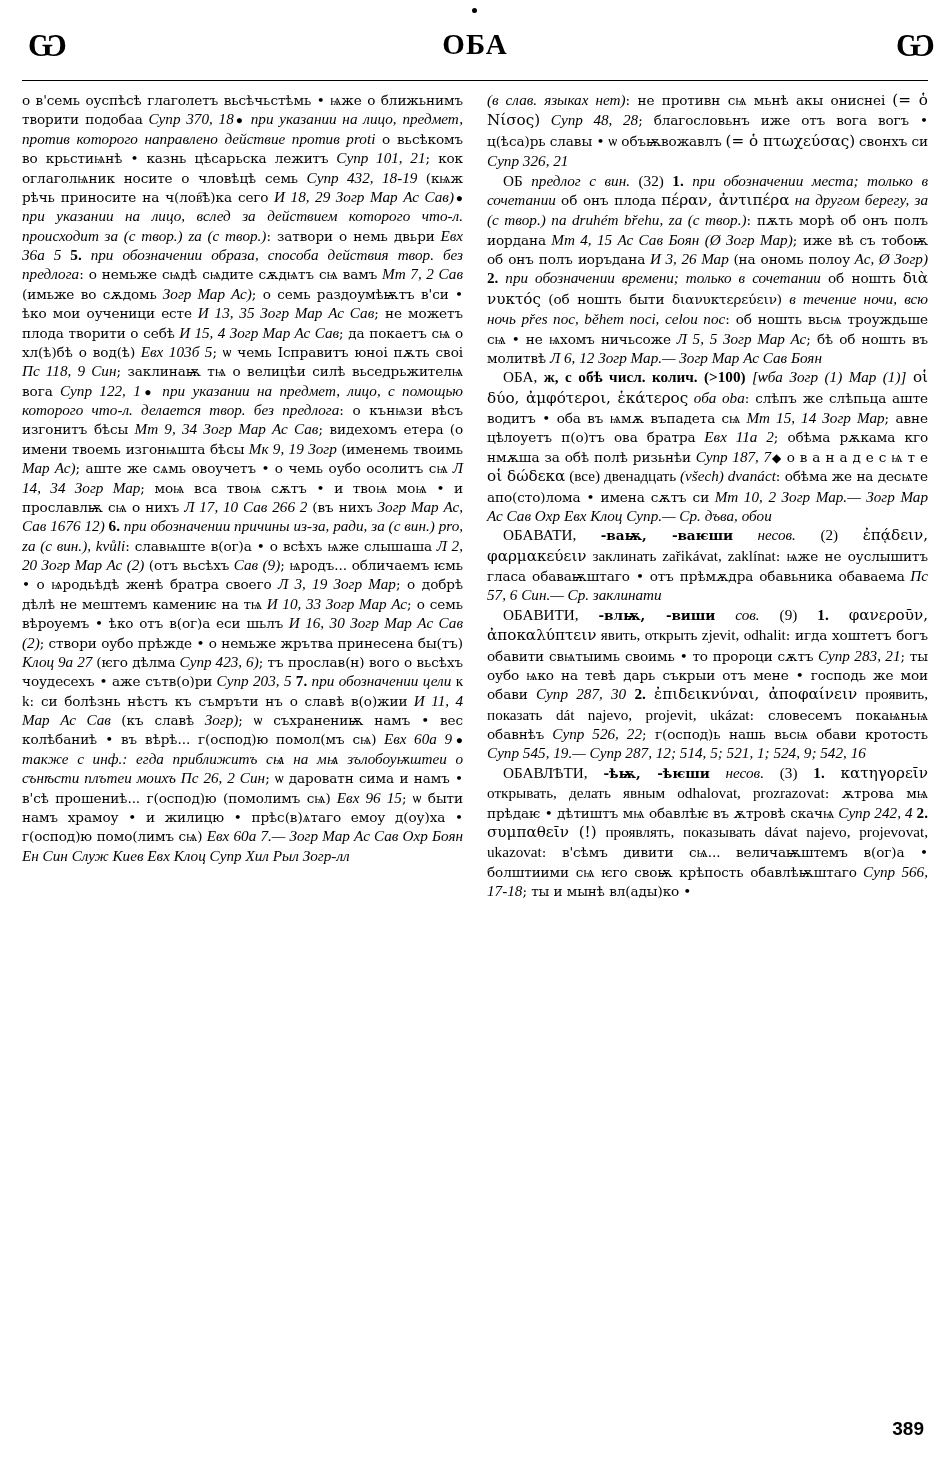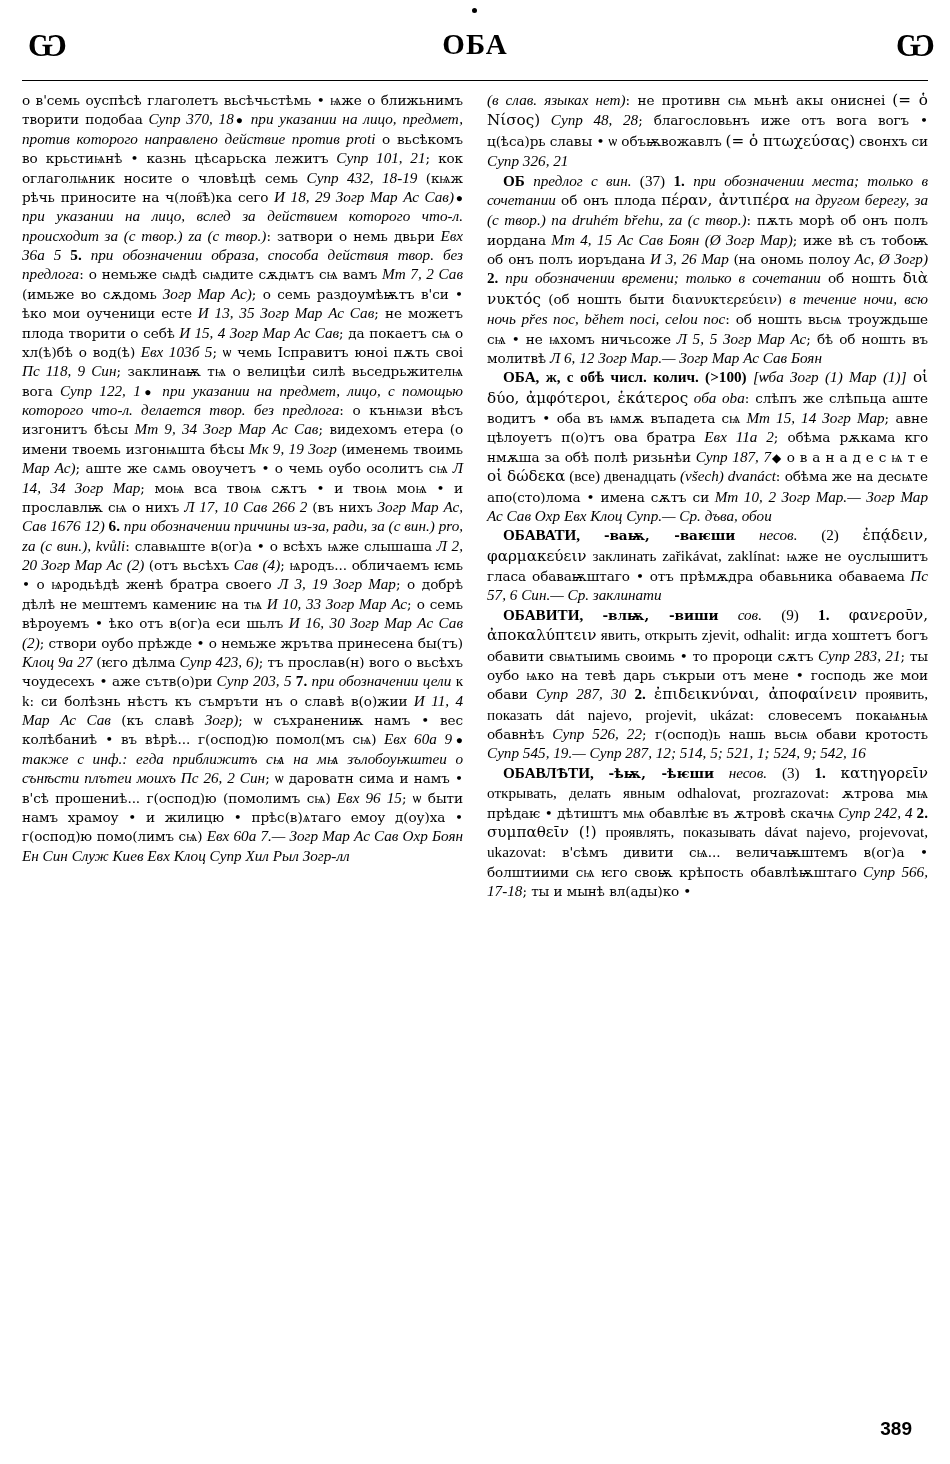--- a/index.html
+++ b/index.html
@@ -90,29 +90,29 @@
     font-size: 13.6px;
     letter-spacing: -0.1px;
   }
   .gk {
     font-family: "DejaVu Serif", serif;
     font-style: normal;
   }
   i, .it { font-style: italic; }
   b, .bd { font-weight: bold; }
   .hw {
-    font-weight: bold;
+    font-weight: normal;
     font-family: "Liberation Serif", serif;
   }
   .sq { font-family: Liberation Serif, serif; }
   .bullet-lg { font-size: 12px; }
   .diamond { font-size: 12px; }
   .pagenum {
     position: absolute;
-    right: 38px;
+    right: 26px;
     bottom: 24px;
     font-size: 19px;
     font-weight: bold;
     font-family: "Liberation Sans", sans-serif;
   }
 </style>
 </head>
 <body>
 
 <div class="page">
@@ -164,21 +164,21 @@
         <i class="sq">Л 14, 34 Зогр Мар</i><span class="ocs">; моѩ вса твоѩ сѫтъ • и твоѩ моѩ • и прославлѭ сѩ о нихъ</span>
         <i class="sq">Л 17, 10 Сав 266 2</i>
         <span class="ocs">(въ нихъ</span>
         <i class="sq">Зогр Мар Ас, Сав 1676 12)</i>
         <b>6.</b>
         <i>при обозначении причины</i>
         <i>из-за, ради, за (с вин.)</i>
         <i>pro, za (с вин.), kvůli</i><span class="ocs">: славѩште в(ог)а • о всѣхъ ѩже слышаша</span>
         <i class="sq">Л 2, 20 Зогр Мар Ас (2)</i>
         <span class="ocs">(отъ вьсѣхъ</span>
-        <i class="sq">Сав (4)</i><span class="ocs">; ѩродъ... обличаемъ ѥмь • о ѩродьѣдѣ женѣ братра своего</span>
+        <i class="sq">Сав (9)</i><span class="ocs">; ѩродъ... обличаемъ ѥмь • о ѩродьѣдѣ женѣ братра своего</span>
         <i class="sq">Л 3, 19 Зогр Мар</i><span class="ocs">; о добрѣ дѣлѣ не мештемъ камениѥ на тѩ</span>
         <i class="sq">И 10, 33 Зогр Мар Ас</i><span class="ocs">; о семь вѣроуемъ • ѣко отъ в(ог)а еси шьлъ</span>
         <i class="sq">И 16, 30 Зогр Мар Ас Сав (2)</i><span class="ocs">; створи оубо прѣжде • о немьже жрътва принесена бы(тъ)</span>
         <i class="sq">Клоц 9а 27</i>
         <span class="ocs">(ѥго дѣлма</span>
         <i class="sq">Супр 423, 6)</i><span class="ocs">; тъ прослав(н) вого о вьсѣхъ чоудесехъ • аже сътв(о)ри</span>
         <i class="sq">Супр 203, 5</i>
         <b>7.</b>
         <i>при обозначении цели</i>
         <span>к k</span><span class="ocs">: си болѣзнь нѣстъ къ съмръти нъ о славѣ в(о)жии</span>
@@ -204,21 +204,21 @@
         <i class="sq">Супр 48, 28</i><span class="ocs">; благословьнъ иже отъ вога вогъ • ц(ѣса)рь славы • ѡ объѭвожавлъ</span>
         <span class="gk">(= ὁ πτωχεύσας)</span>
         <span class="ocs">свонхъ си</span>
         <i class="sq">Супр 326, 21</i>
       </p>
 
 
       <p class="ind">
         <b class="hw">ОБ</b>
         <i>предлог с вин.</i>
-        <span>(37)</span>
+        <span>(32)</span>
         <b>1.</b>
         <i>при обозначении места; только в сочетании</i>
         <span class="ocs">об онъ плода</span>
         <span class="gk">πέραν, ἀντιπέρα</span>
         <i>на другом берегу, за (с твор.)</i>
         <i>na druhém břehu, za (с твор.)</i><span class="ocs">: пѫть морѣ об онъ полъ иордана</span>
         <i class="sq">Мт 4, 15 Ас Сав Боян (Ø Зогр Мар)</i><span class="ocs">; иже вѣ съ тобоѭ об онъ полъ иоръдана</span>
         <i class="sq">И 3, 26 Мар</i>
         <span class="ocs">(на ономь полоу</span>
         <i class="sq">Ас, Ø Зогр)</i>

